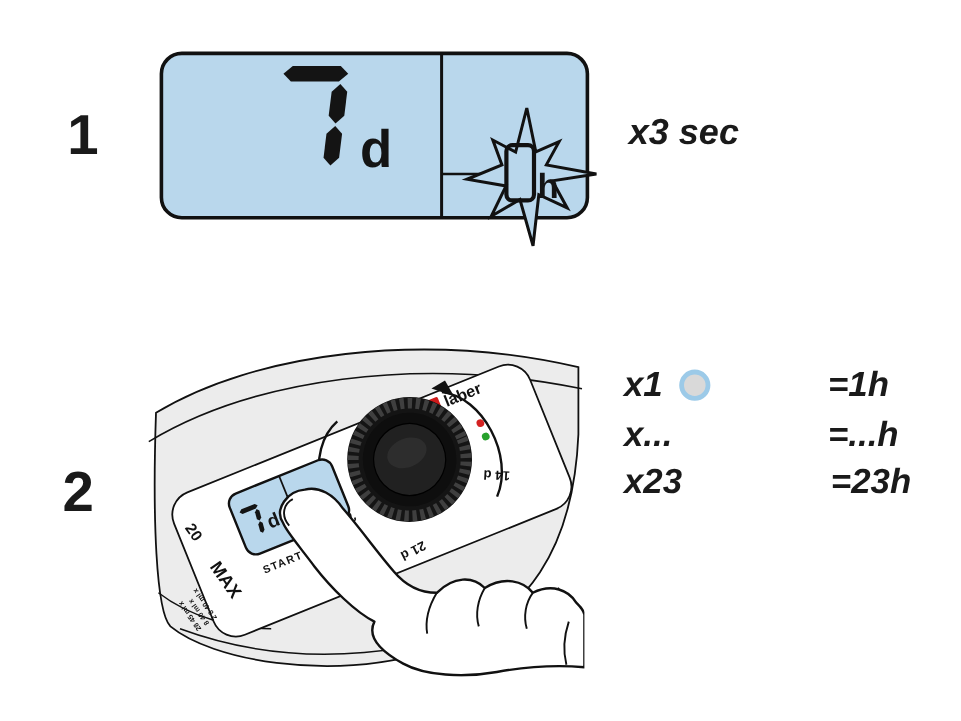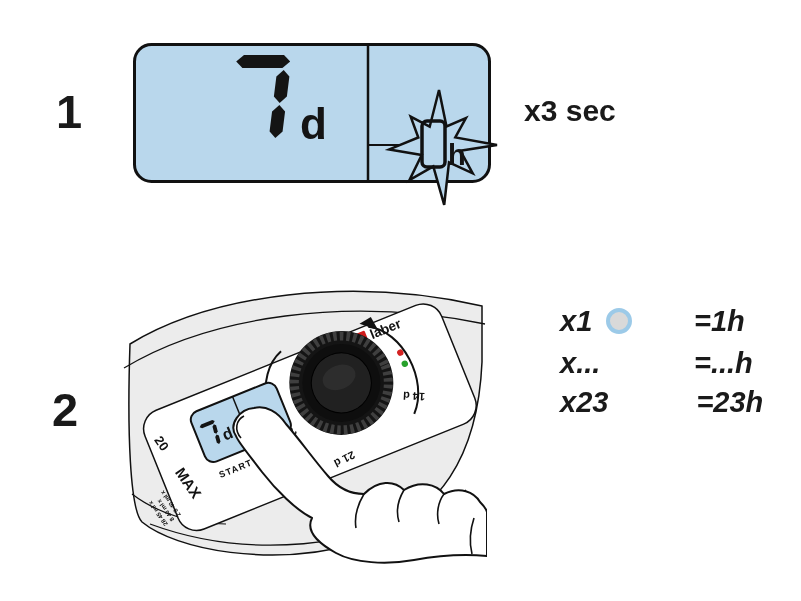--- a/index.html
+++ b/index.html
@@ -6,36 +6,36 @@
   body {
     width:801px; height:601px; background:#fff; position:relative; overflow:hidden;
     font-family:"Liberation Sans", sans-serif; color:#1a1a1a;
   }
   svg { font-family:"Liberation Sans", sans-serif; }
   .step-number { position:absolute; font-size:47px; font-weight:700; color:#1a1a1a; }
   #step1-num { left:56px; top:84px; }
   #step2-num { left:52px; top:382px; }
   .hold-label {
     position:absolute; left:524px; top:94px;
-    font-size:30px; font-weight:700; white-space:nowrap;
+    font-size:30px; font-weight:700; font-style:italic; white-space:nowrap;
   }
   #lcd-svg { position:absolute; left:132px; top:42px; }
   #device-svg { position:absolute; left:122px; top:272px; }
   .legend { position:absolute; left:520px; top:306px; }
   .leg-row { display:flex; align-items:center; height:30px; margin-bottom:9px; }
   .leg-row.gap { margin-top:12px; }
   .leg-presses {
-    min-width:46px; font-style:italic; font-weight:700; font-size:29px; white-space:nowrap;margin-left:40px;
+    min-width:46px; font-style:italic; font-weight:700; font-size:29px; white-space:nowrap;
   }
   .leg-circles { width:88px; display:flex; gap:3px; align-items:center; }
   .leg-circle {
     width:18px; height:18px; border-radius:50%;
     background:#d9d9d9; border:4px solid #9ccae8; box-sizing:content-box;
   }
-  .leg-result { font-style:italic; font-weight:700; font-size:29px; white-space:nowrap; }
+  .leg-result { font-style:italic; font-weight:700; font-size:29px; white-space:nowrap;margin-left:36px; }
 </style>
 </head>
 <body>
 
 <div class="step-number" id="step1-num">1</div>
 
 <svg id="lcd-svg" width="385" height="220" viewBox="0 0 385 220">
   <defs>
     <g id="digit7" transform="skewX(-7)" fill="#141414">
       <polygon points="1,6.5 8,0 48,0 55,6.5 48,13 8,13"></polygon>

